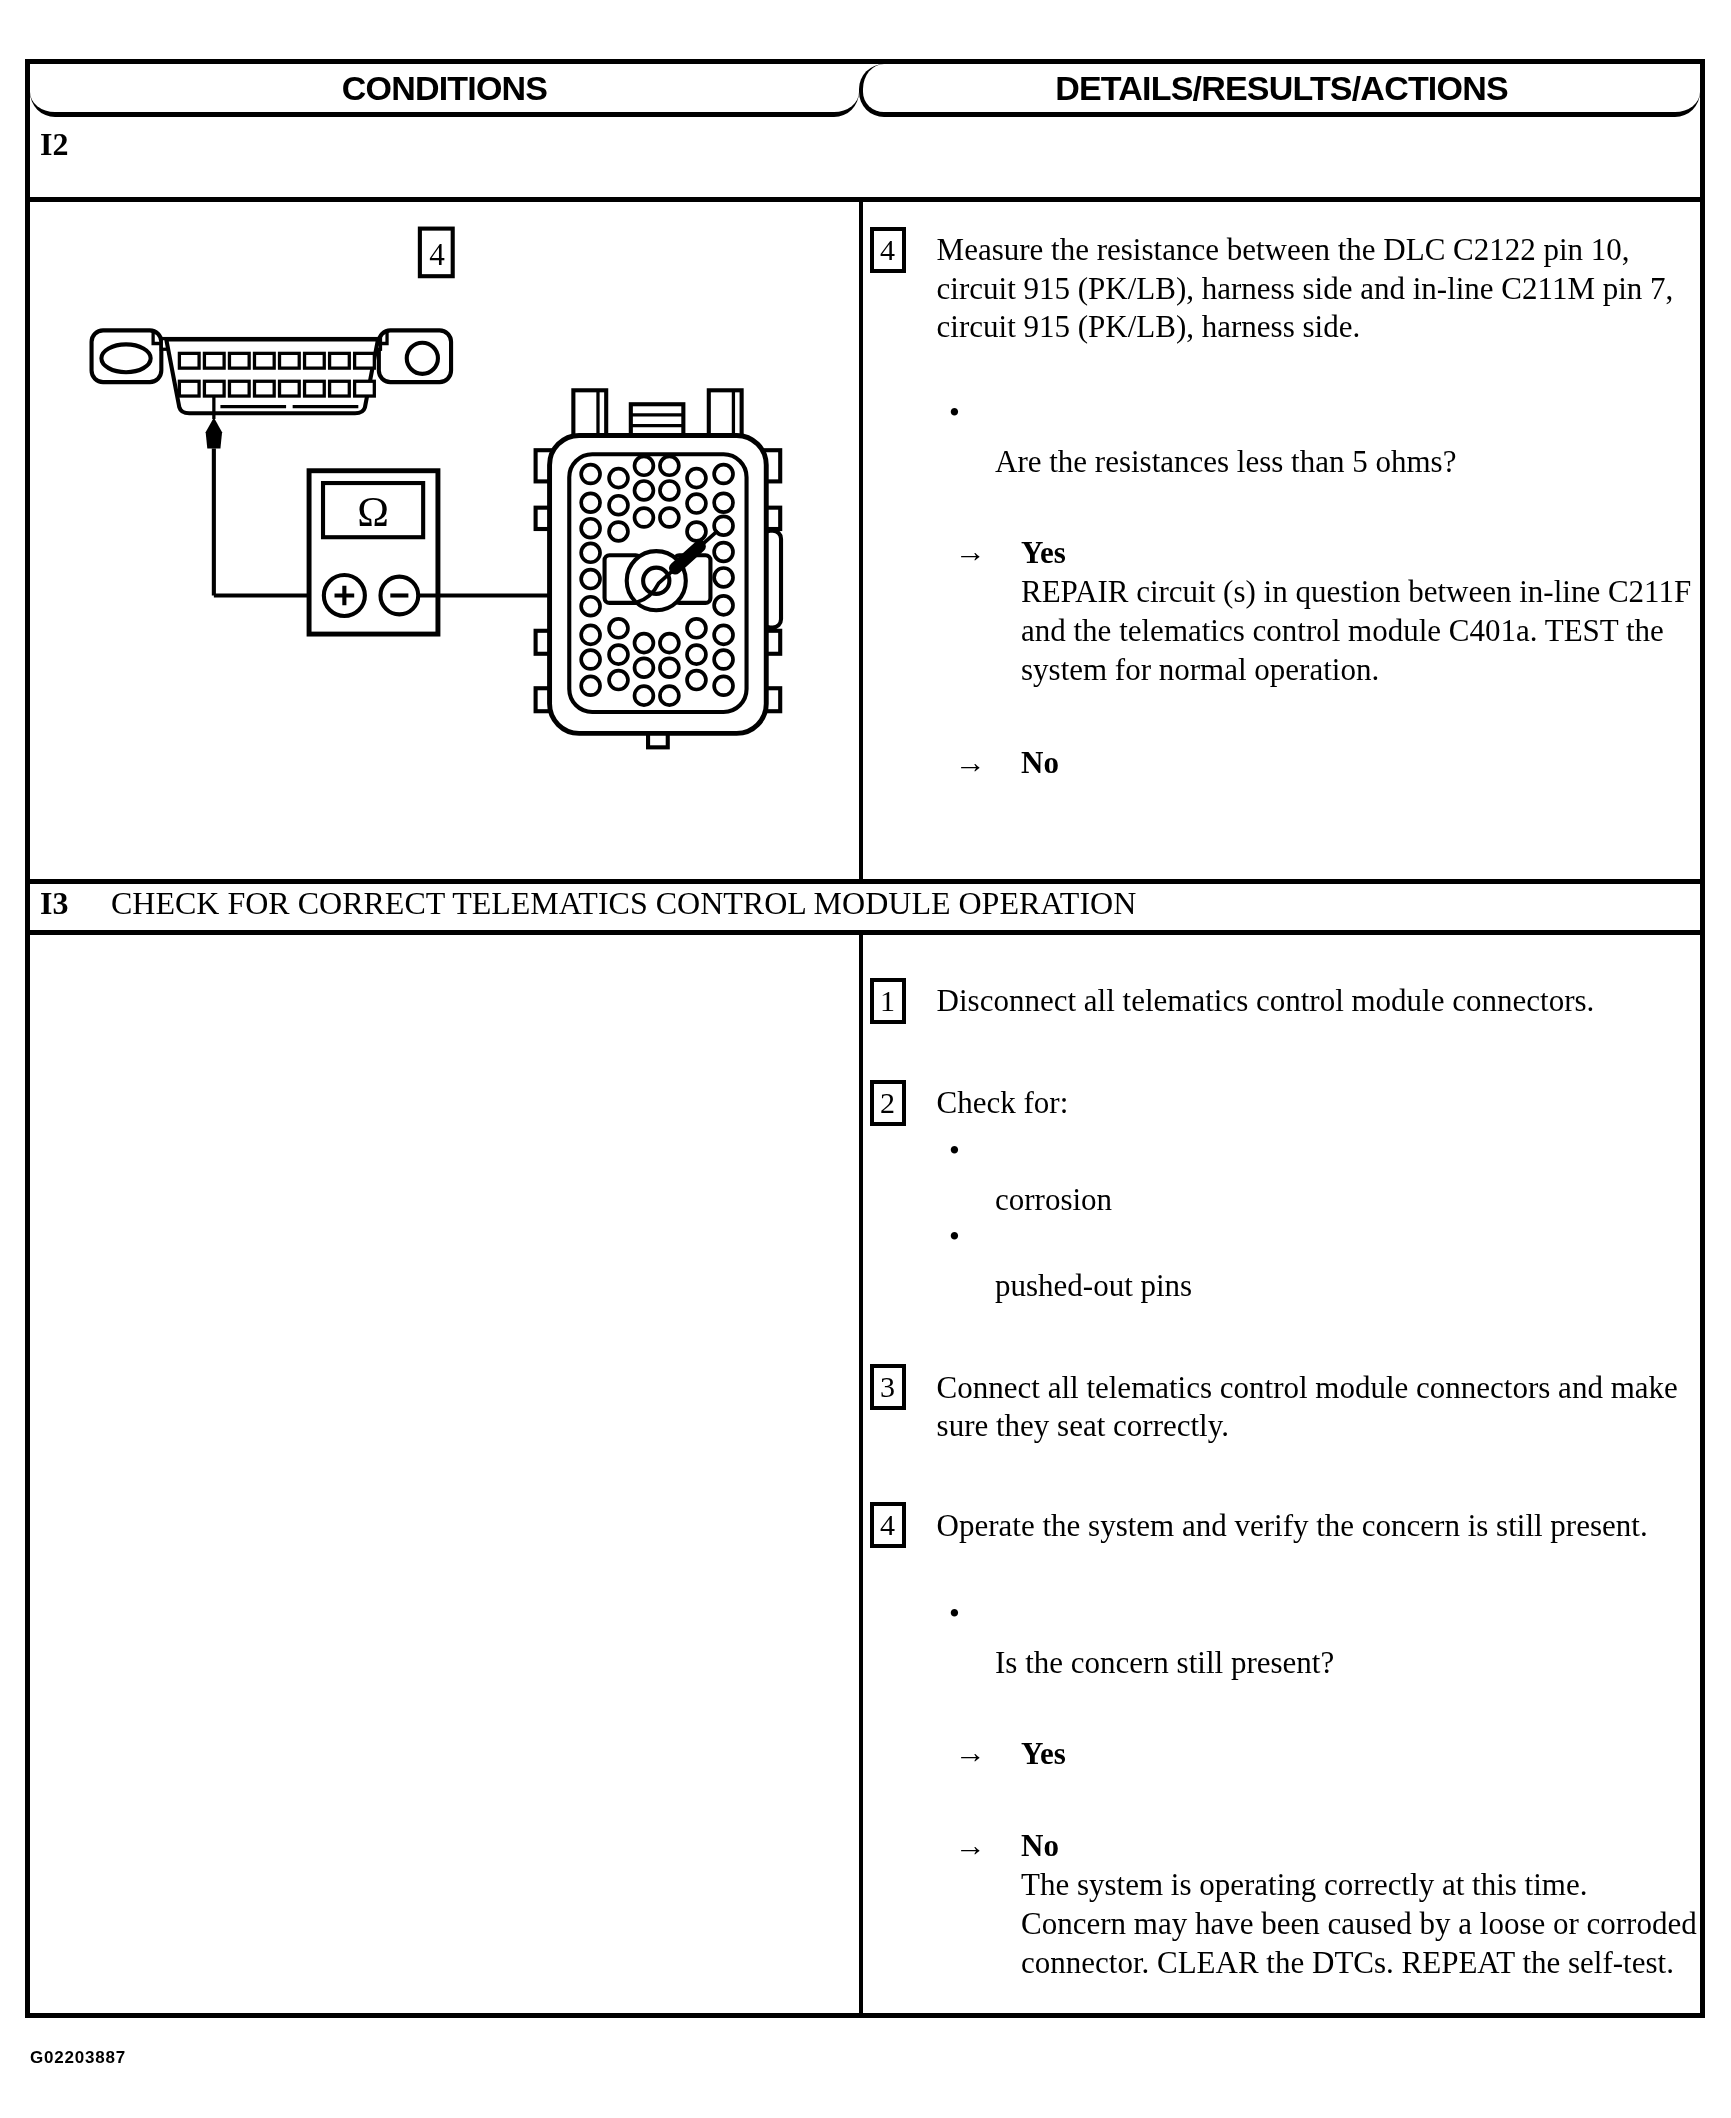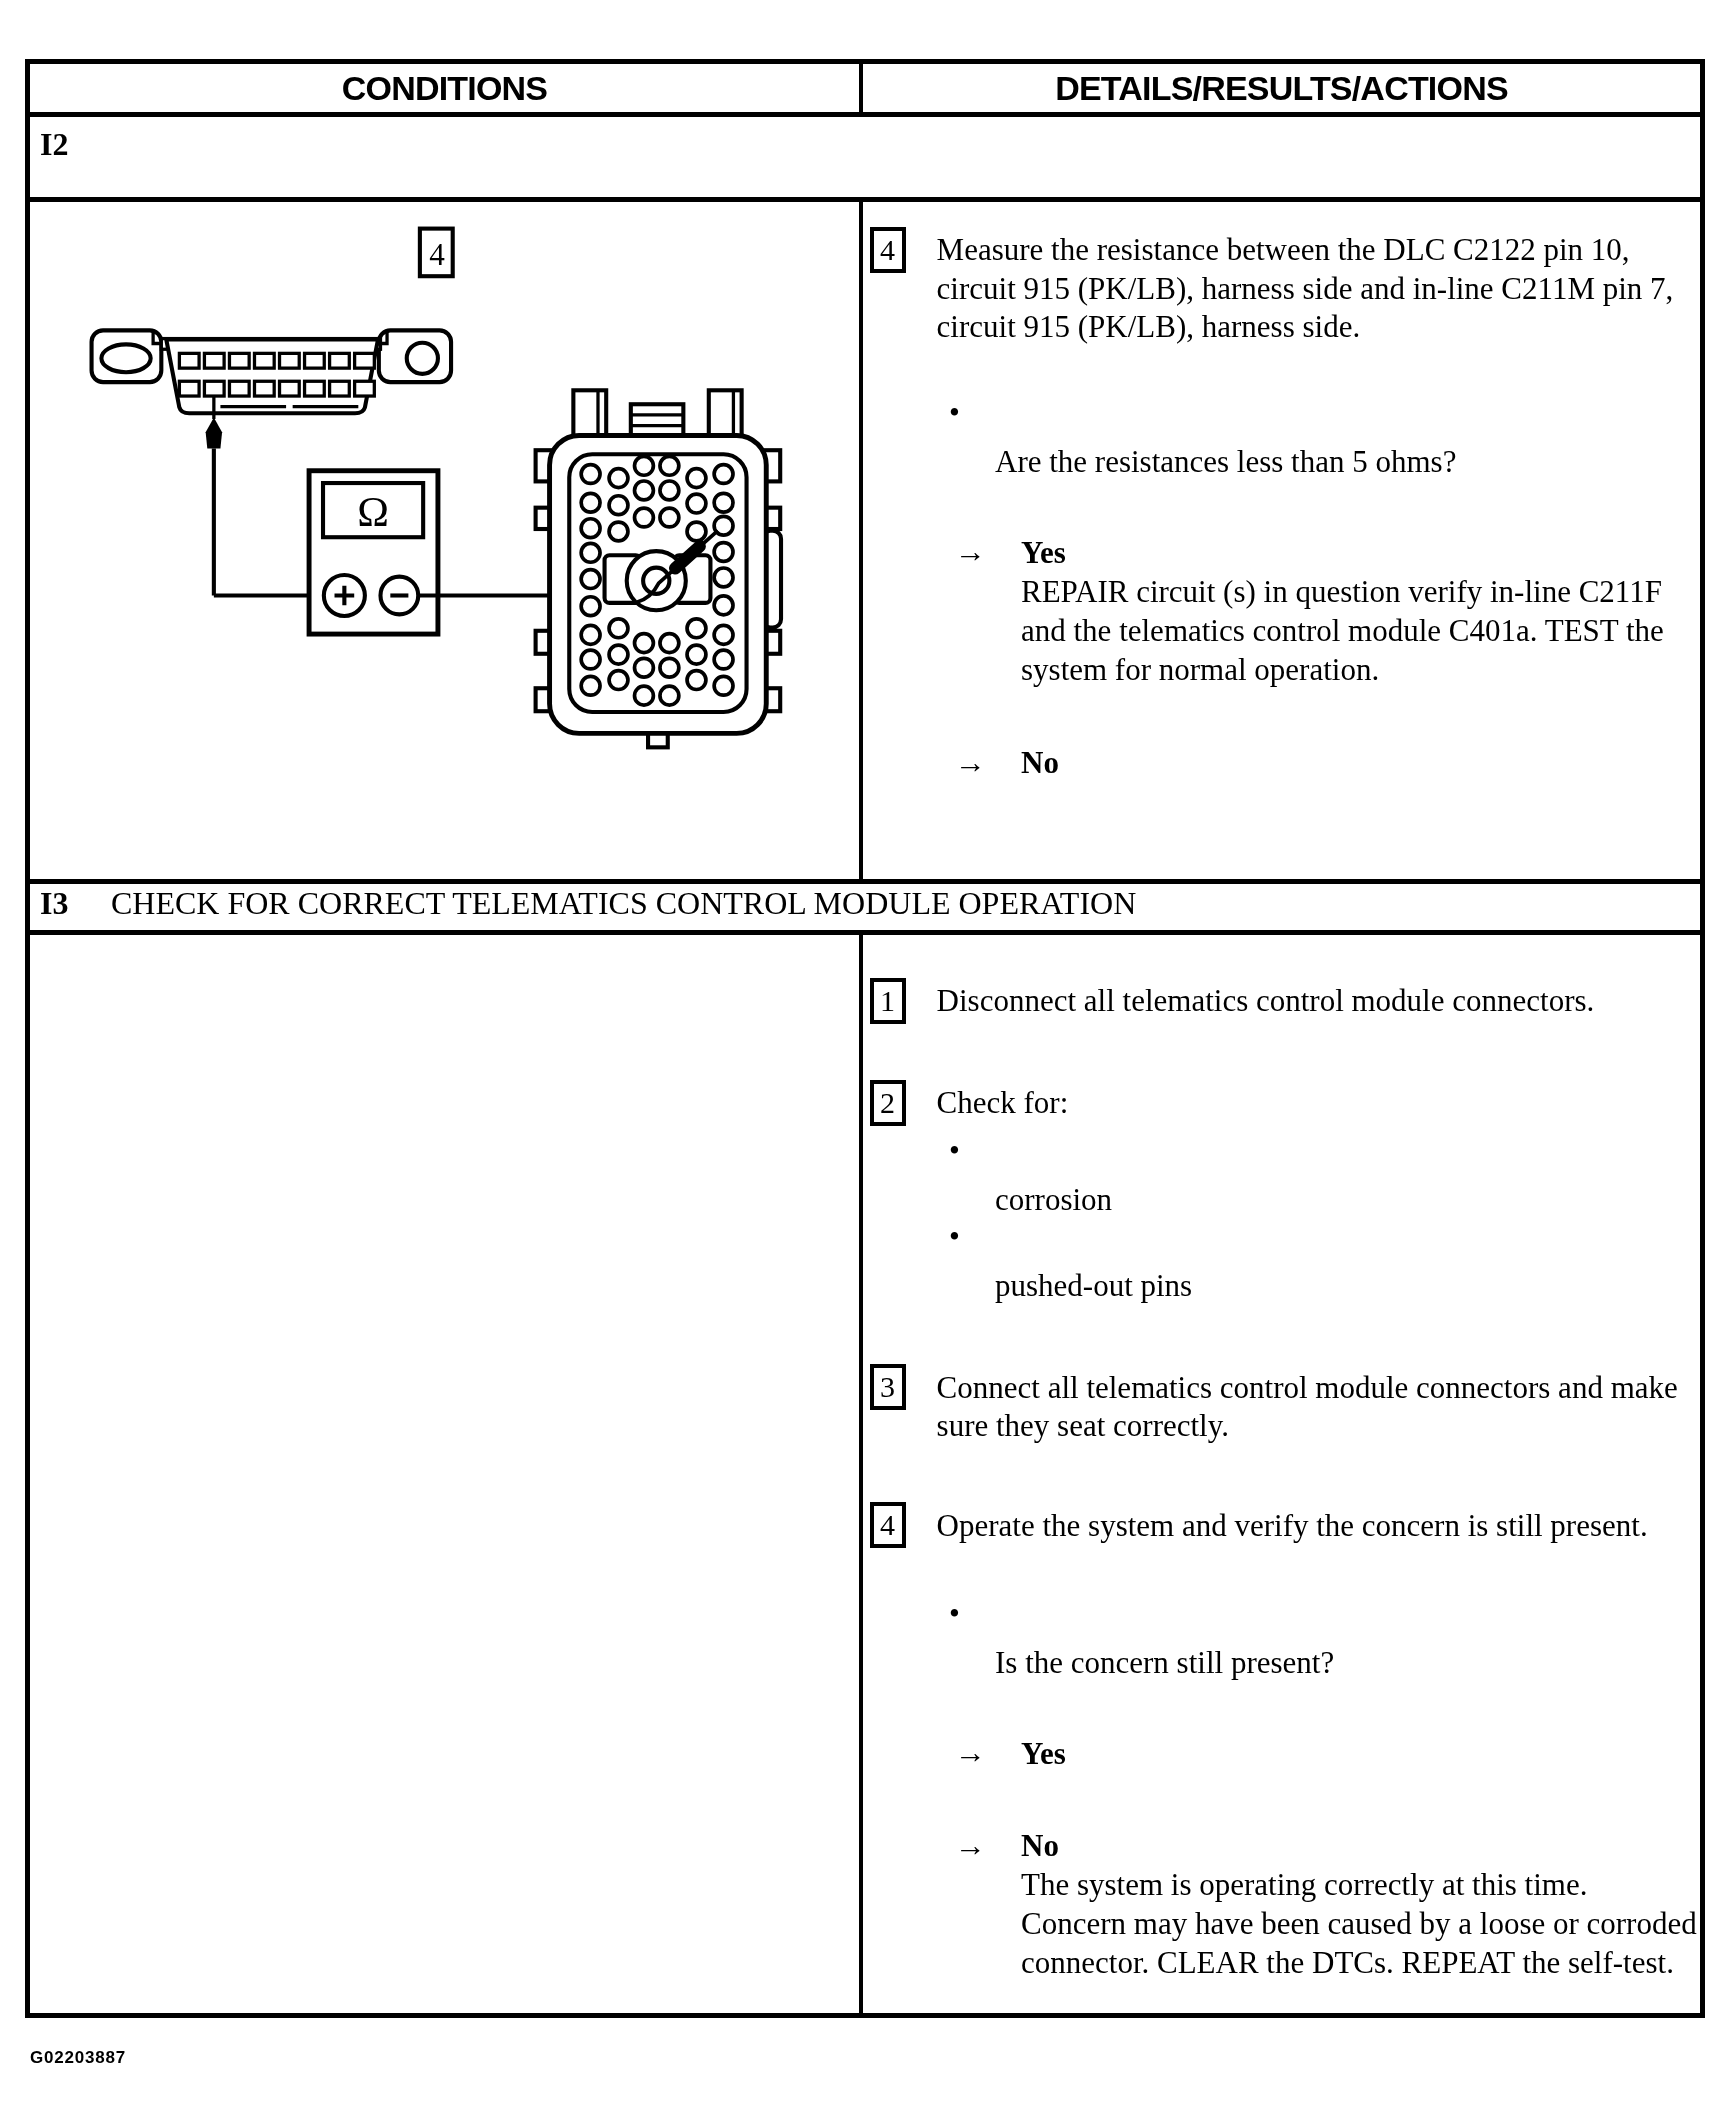--- a/index.html
+++ b/index.html
@@ -4,21 +4,21 @@
 <style>
   html,body{margin:0;padding:0;background:#e8e8e8;}
   .page{width:1732px;height:2119px;position:relative;background:#ffffff;
         font-family:"Liberation Serif",serif;color:#000;overflow:hidden;}
   .dtable{position:absolute;left:25px;top:59px;width:1680px;height:1959px;
           border:5.7px solid #000;box-sizing:border-box;display:grid;
           grid-template-columns:829px 1fr;
           grid-template-rows:53px 85px 682px 51px 1fr;}
   .hcell{display:flex;align-items:center;justify-content:center;
          font-family:"Liberation Sans",sans-serif;font-weight:bold;
-         font-size:34px;letter-spacing:-0.8px;border-bottom:5px solid #000;}
+         font-size:34px;letter-spacing:-0.8px;border-bottom:5px solid #000;border-radius:25px;}
   .hl{grid-area:1/1;}
   .hr{grid-area:1/2;border-left:4.1px solid #000;}
   .trow{border-bottom:5px solid #000;display:flex;
         padding:8.2px 13px 0 10px;font-size:32px;line-height:1.22;}
   .t2{grid-area:2/1/3/3;flex-direction:column;}
   .t3{grid-area:4/1/5/3;padding-top:0;}
   .rowid{width:71px;flex:none;font-weight:bold;}
   .ttext{flex:1;}
   .c2l{grid-area:3/1;position:relative;border-bottom:5px solid #000;}
   .c2r{grid-area:3/2;border-left:4.1px solid #000;border-bottom:5px solid #000;overflow:hidden;}
@@ -209,21 +209,21 @@
         <div class="steptext">Measure the resistance between the DLC C2122 pin 10, circuit 915 (PK/LB), harness side and in-line C211M pin 7, circuit 915 (PK/LB), harness side.</div>
       </div>
       <div class="bulletrow mt60">
         <span class="bdot">•</span>
         <span class="btext">Are the resistances less than 5 ohms?</span>
       </div>
       <div class="branch mt62">
         <span class="barrow">→</span>
         <div class="bbody">
           <div class="blabel">Yes</div>
-          <div>REPAIR circuit (s) in question verify in-line C211F and the telematics control module C401a. TEST the system for normal operation.</div>
+          <div>REPAIR circuit (s) in question between in-line C211F and the telematics control module C401a. TEST the system for normal operation.</div>
         </div>
       </div>
       <div class="branch mt66">
         <span class="barrow">→</span>
         <div class="bbody">
           <div class="blabel">No</div>
         </div>
       </div>
     </div>
 

